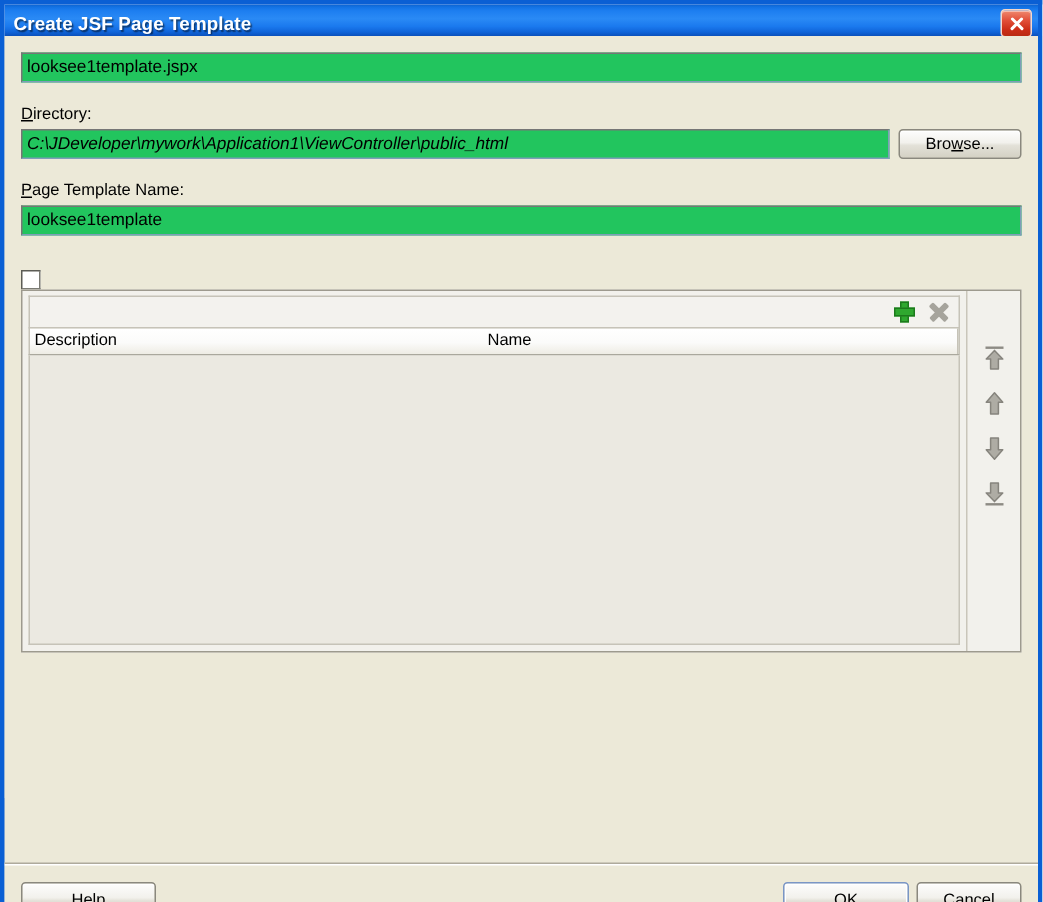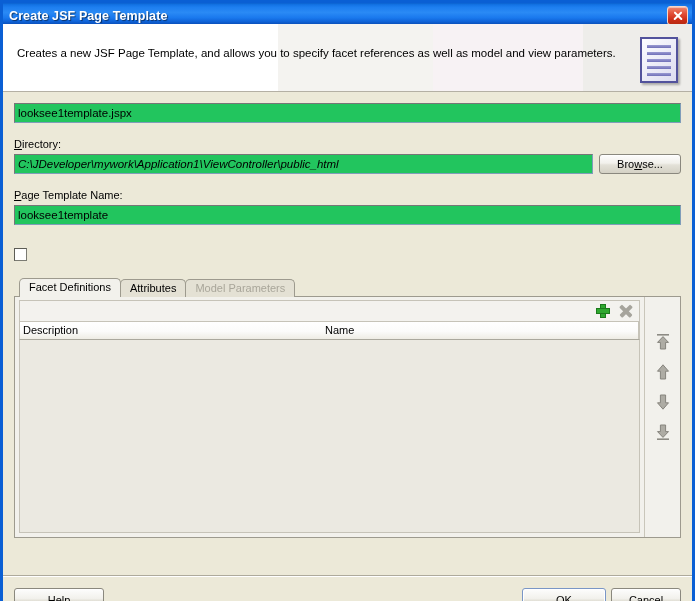--- a/index.html
+++ b/index.html
@@ -389,34 +389,20 @@
 </head>
 <body>
 
 <div class="titlebar">
   <div class="title-text">Create JSF Page Template</div>
   <div class="close-btn"></div>
 </div>
 
 <div class="dialog">
 
-  <div class="header">
-    <div class="band band-a"></div>
-    <div class="band band-b"></div>
-    <div class="band band-c"></div>
-    <div class="band band-d"></div>
-    <div class="header-text">Creates a new JSF Page Template, and allows you to specify facet references as well as model and view parameters.</div>
-    <div class="header-icon">
-      <i></i>
-        <i></i>
-        <i></i>
-        <i></i>
-        <i></i>
-    </div>
-  </div>
 
   <div class="body">
 
     <div class="spacer-8"></div>
 
     <div style="height:3px"></div>
     <input class="textfield" type="text" value="looksee1template.jspx" style="">
 
     <div class="spacer-14"></div>
 
@@ -430,25 +416,20 @@
     <div class="spacer-14"></div>
 
     <div class="fieldlabel"><span class="mn">P</span>age Template Name:</div>
     <div style="height:3px"></div>
     <input class="textfield" type="text" value="looksee1template" style="">
 
     <div class="checkrow">
       <span class="checkbox"></span>
     </div>
 
-    <div class="tabstrip">
-      <div class="tab selected">Facet Definitions</div>
-      <div class="tab">Attributes</div>
-      <div class="tab disabled">Model Parameters</div>
-    </div>
 
     <div class="tabpanel">
       <div class="table-wrap">
 
         <div class="table-toolbar">
           <span class="icon-btn ico-add"></span>
           <span class="icon-btn ico-del"></span>
         </div>
 
         <div class="table-head">

